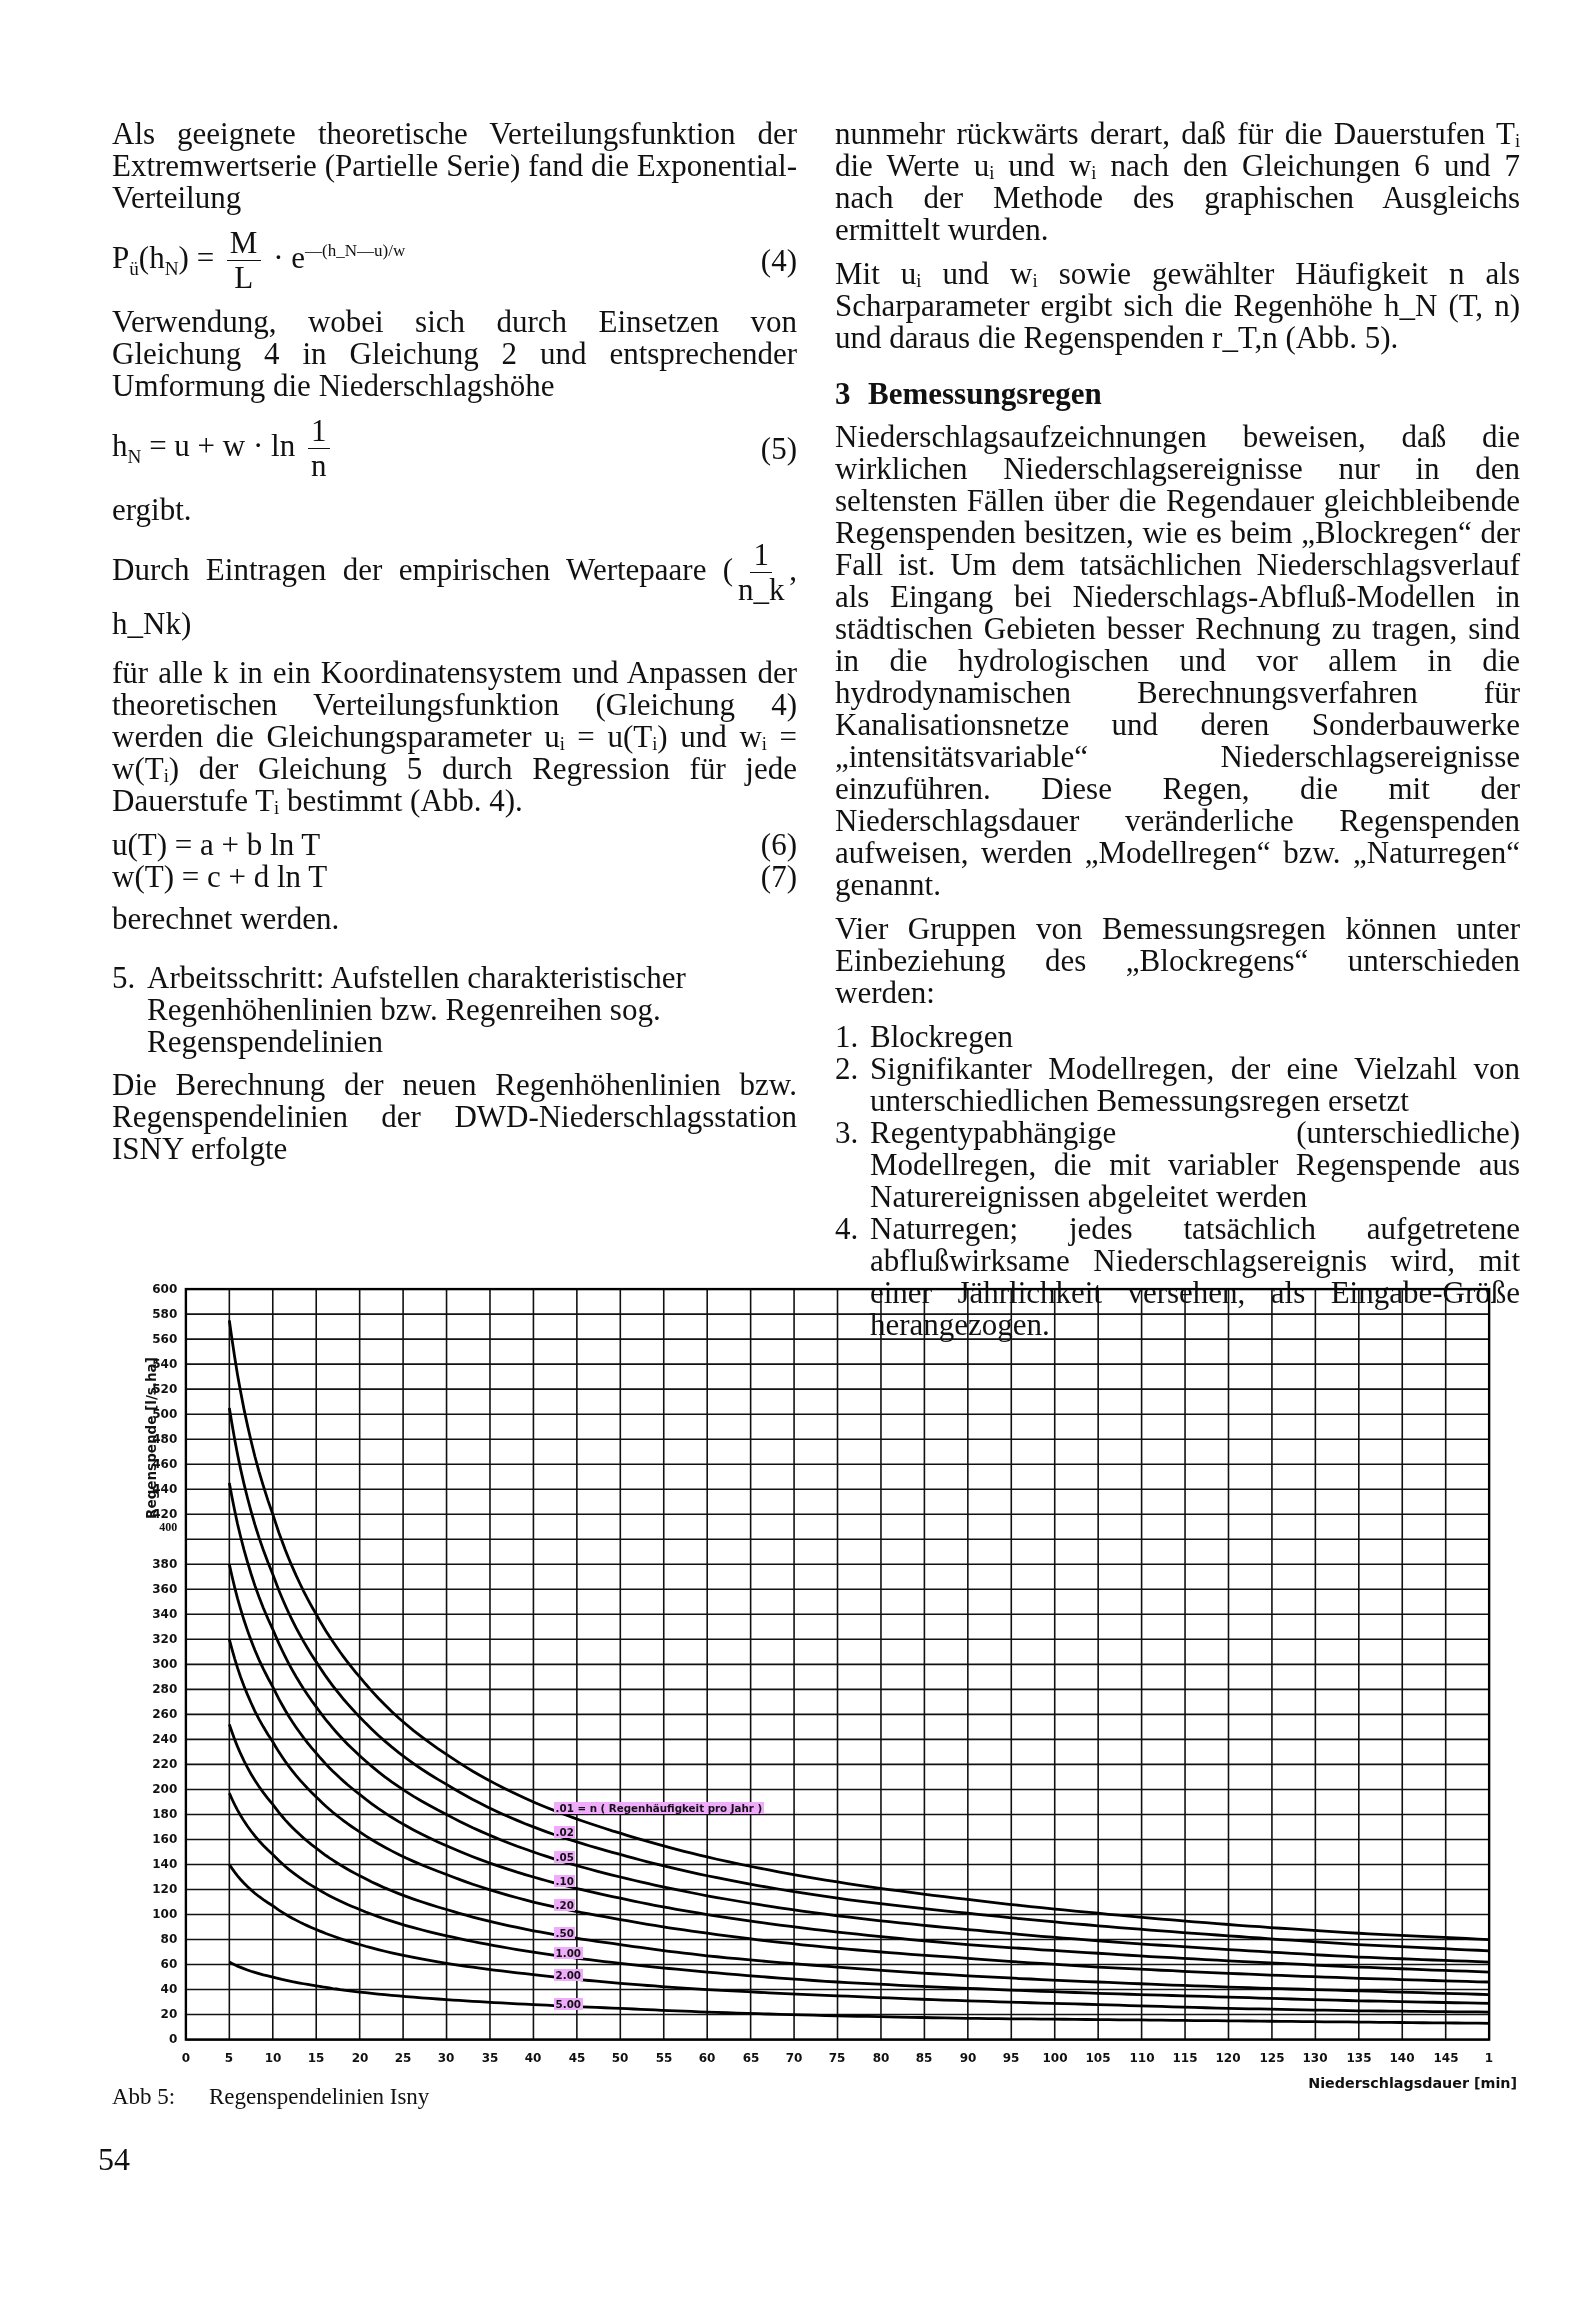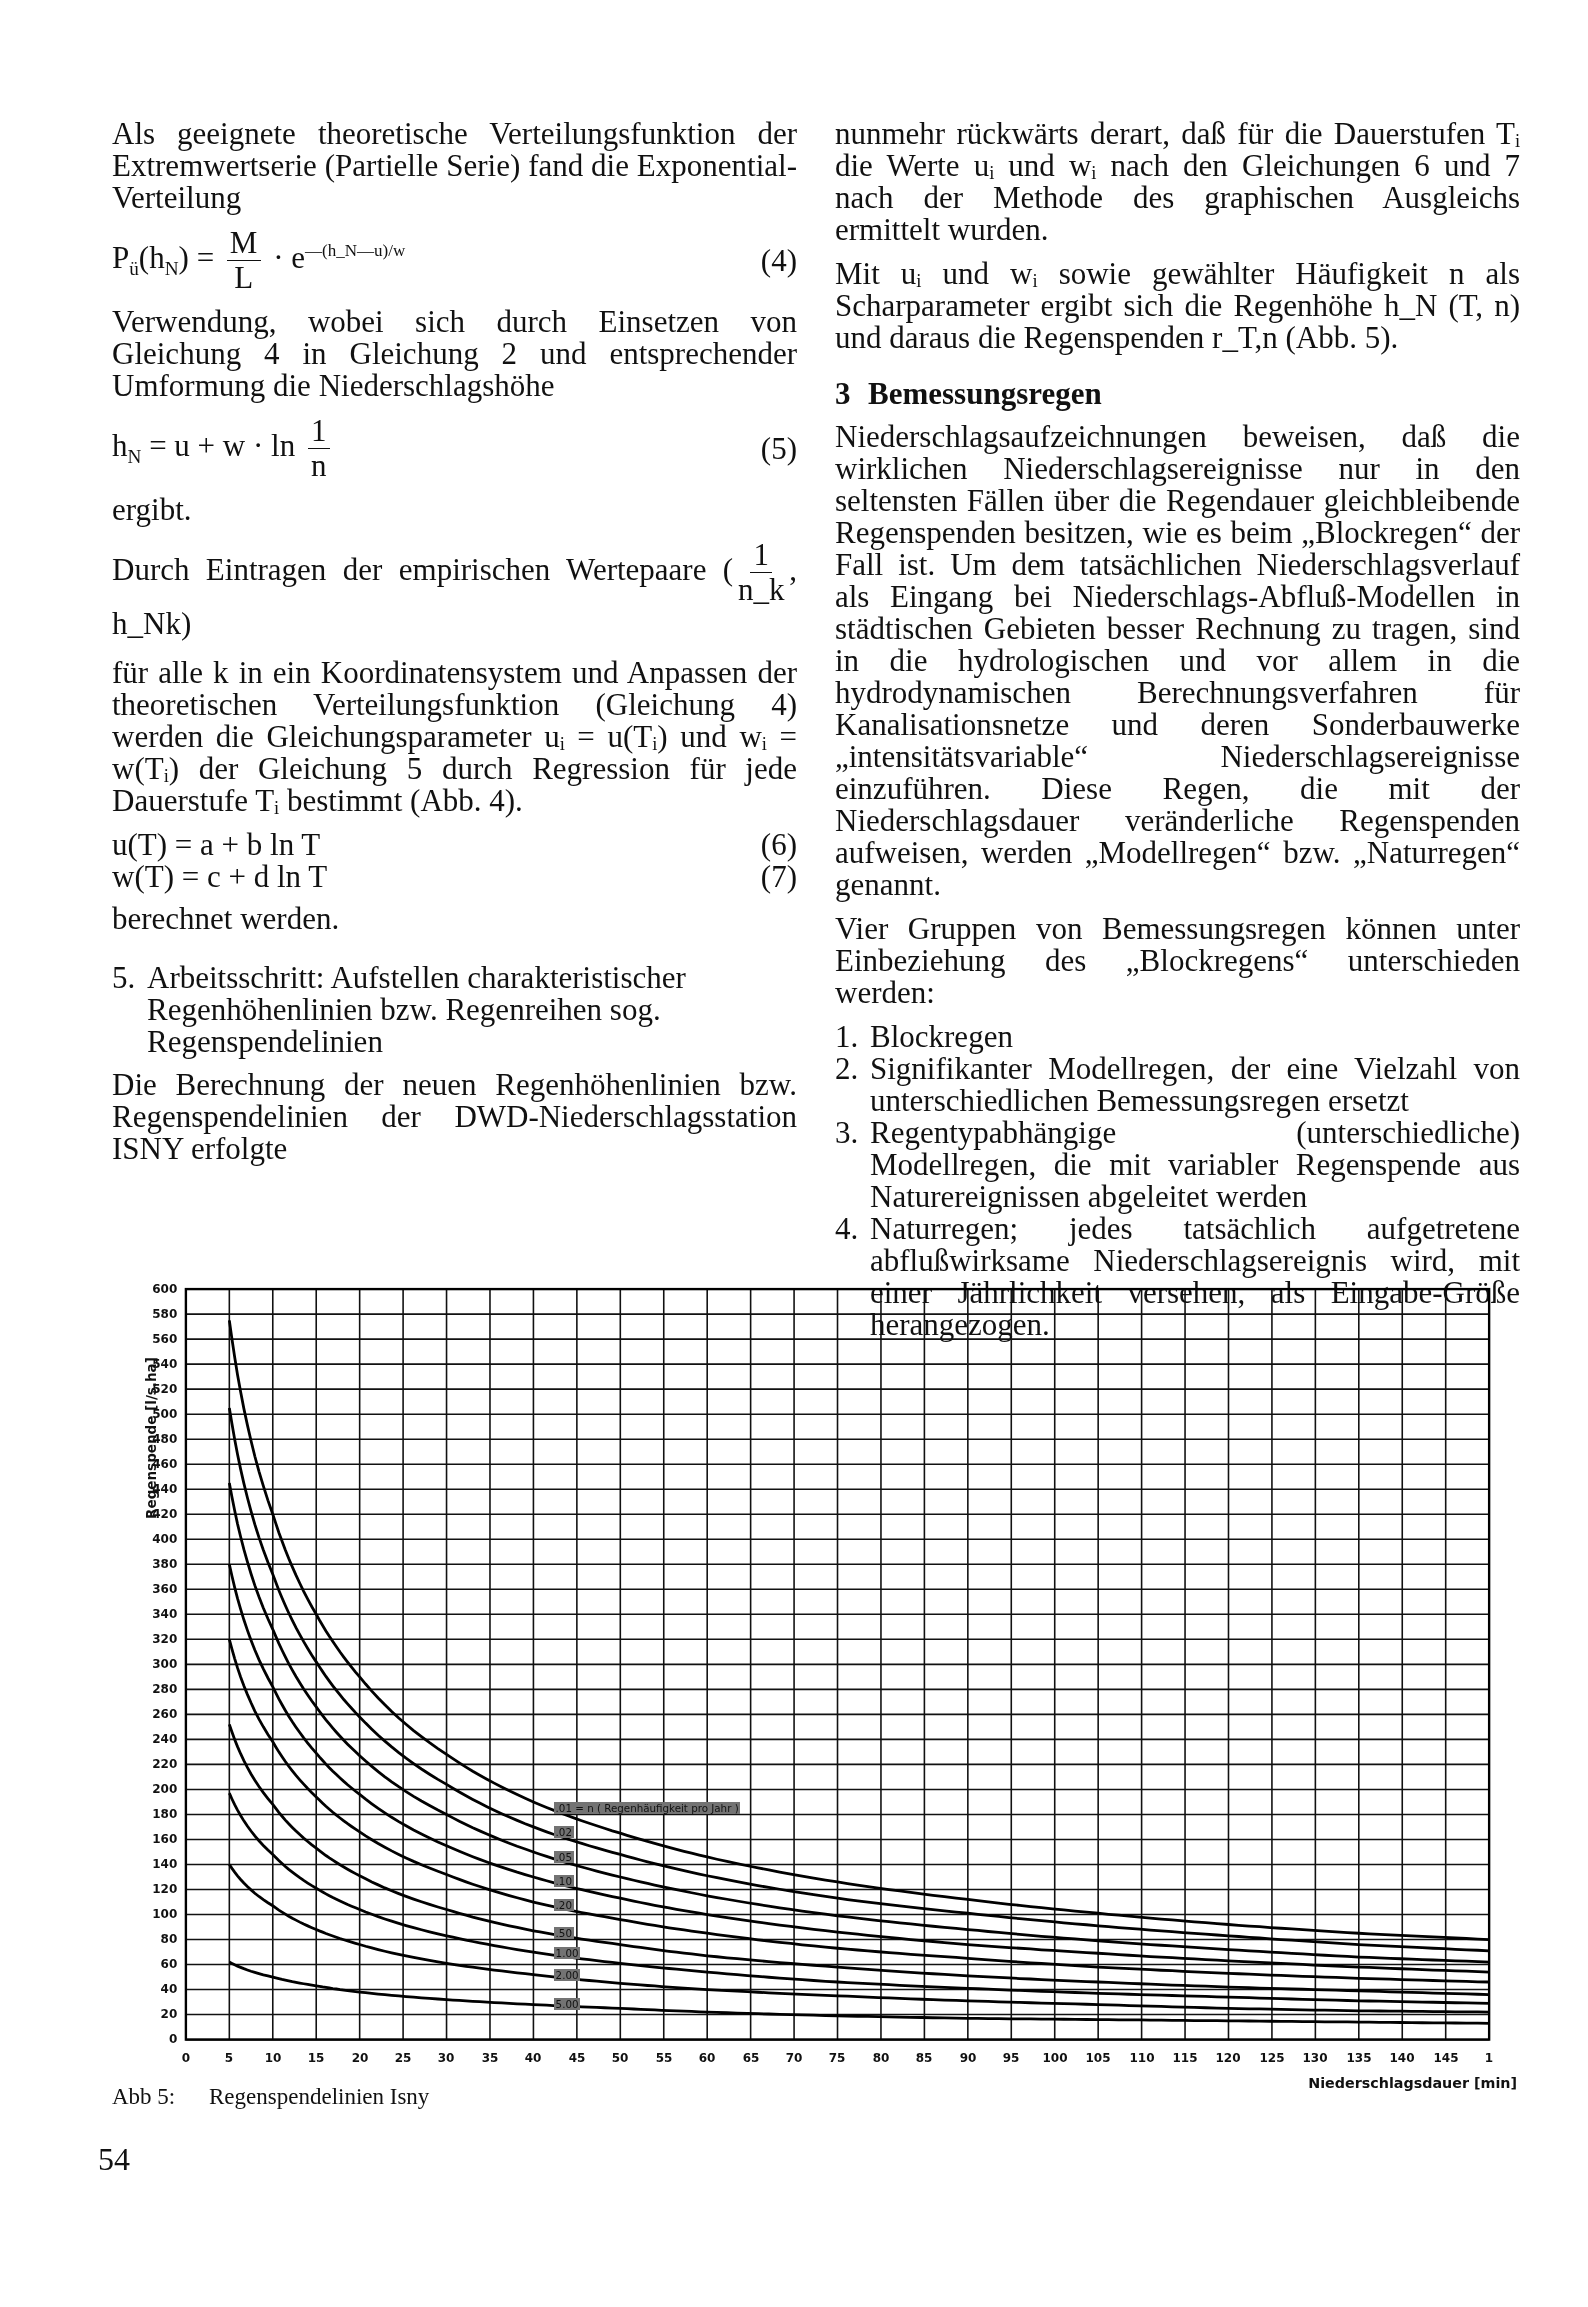--- a/index.html
+++ b/index.html
@@ -22,21 +22,21 @@
   ol.steps li .n { flex: 0 0 35px; }
   ol.steps li .t { flex: 1; text-align: justify; }
   .substep { display: flex; margin: 27px 0 11px 0; }
   .substep .n { flex: 0 0 35px; }
   .chart { position: absolute; left: 119px; top: 1247px; width: 1414px; height: 818px; }
   .chart svg { position: absolute; left: 0; top: 0; }
   .ylab { position: absolute; font-family: "DejaVu Sans", sans-serif; font-weight: bold; font-size: 12px; text-align: right; width: 44px; }
   .xlab { position: absolute; font-family: "DejaVu Sans", sans-serif; font-weight: bold; font-size: 12px; width: 32px; text-align: center; }
   .ytitle { position: absolute; left: -64px; top: 183px; width: 191px; transform: rotate(-90deg); font-family: "DejaVu Sans", sans-serif; font-weight: bold; font-size: 13.5px; text-align: center; }
   .xtitle { position: absolute; right: 16px; top: 828px; font-family: "DejaVu Sans", sans-serif; font-weight: bold; font-size: 14.3px; }
-  .clabel { position: absolute; font-family: "DejaVu Sans", sans-serif; font-weight: normal; font-size: 10.3px; background: #737373; padding: 0 1.6px; white-space: nowrap; }
+  .clabel { position: absolute; font-family: "DejaVu Sans", sans-serif; font-weight: bold; font-size: 10.3px; background: #f0abfc; padding: 0 1.6px; white-space: nowrap; }
   .caption { position: absolute; left: 112px; top: 2084px; font-size: 23px; }
   .caption .lbl { display: inline-block; width: 97px; }
   .pagenum { position: absolute; left: 98px; top: 2141px; font-size: 32px; }
 </style>
 </head>
 <body>
 
 <div class="col left">
   <p>Als geeignete theoretische Verteilungsfunktion der Extremwertserie (Partielle Serie) fand die Exponential-Verteilung</p>
 
@@ -218,21 +218,21 @@
       <div class="ylab" style="left: 14.3px; top: 535px;">200</div>
       <div class="ylab" style="left: 14.3px; top: 510px;">220</div>
       <div class="ylab" style="left: 14.3px; top: 485px;">240</div>
       <div class="ylab" style="left: 14.3px; top: 460px;">260</div>
       <div class="ylab" style="left: 14.3px; top: 435px;">280</div>
       <div class="ylab" style="left: 14.3px; top: 410px;">300</div>
       <div class="ylab" style="left: 14.3px; top: 385px;">320</div>
       <div class="ylab" style="left: 14.3px; top: 360px;">340</div>
       <div class="ylab" style="left: 14.3px; top: 335px;">360</div>
       <div class="ylab" style="left: 14.3px; top: 310px;">380</div>
-      <div class="ylab" style="left: 14.3px; top: 285px;">400</div>
+      <div class="ylab" style="left: 14.3px; top: 273px; font-family: Liberation Serif, serif;">400</div>
       <div class="ylab" style="left: 14.3px; top: 260px;">420</div>
       <div class="ylab" style="left: 14.3px; top: 235px;">440</div>
       <div class="ylab" style="left: 14.3px; top: 210px;">460</div>
       <div class="ylab" style="left: 14.3px; top: 185px;">480</div>
       <div class="ylab" style="left: 14.3px; top: 160px;">500</div>
       <div class="ylab" style="left: 14.3px; top: 135px;">520</div>
       <div class="ylab" style="left: 14.3px; top: 110px;">540</div>
       <div class="ylab" style="left: 14.3px; top: 85px;">560</div>
       <div class="ylab" style="left: 14.3px; top: 60px;">580</div>
       <div class="ylab" style="left: 14.3px; top: 35px;">600</div>

